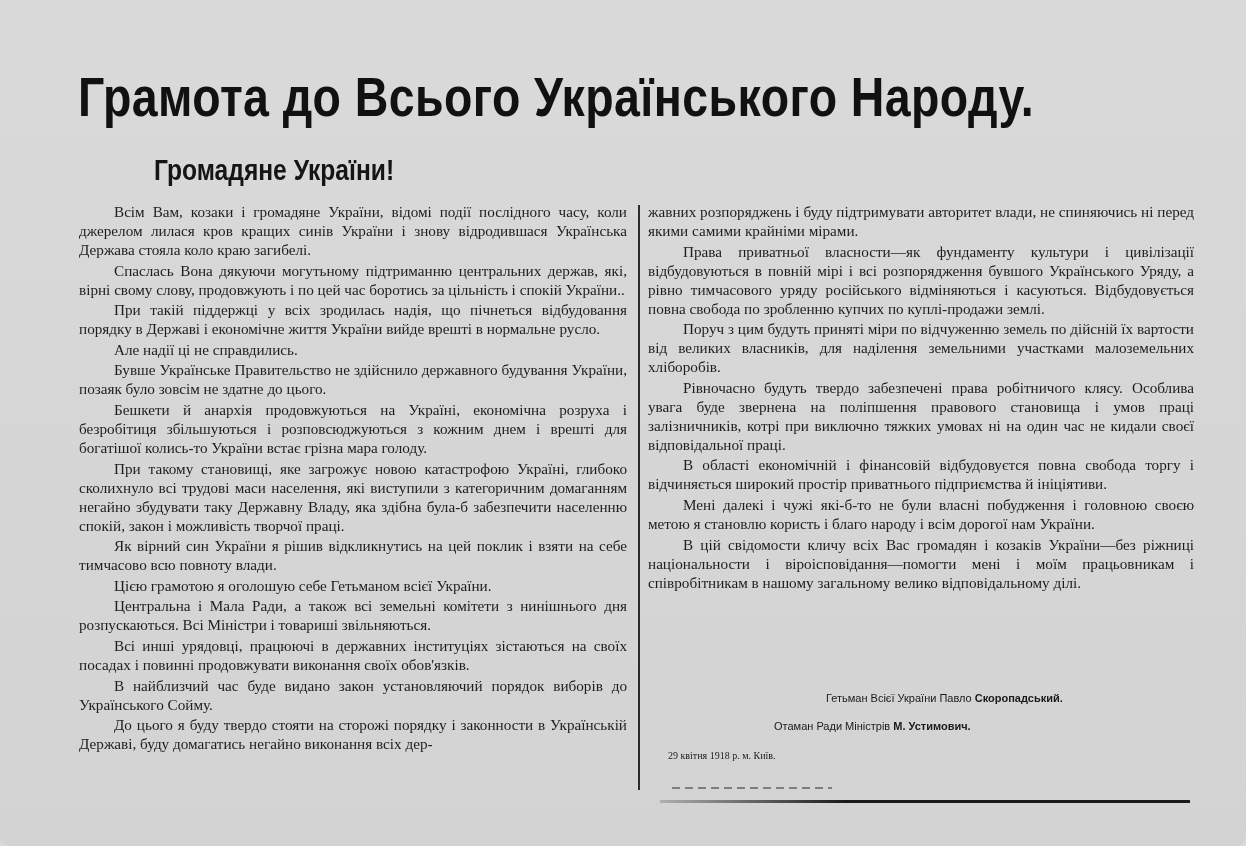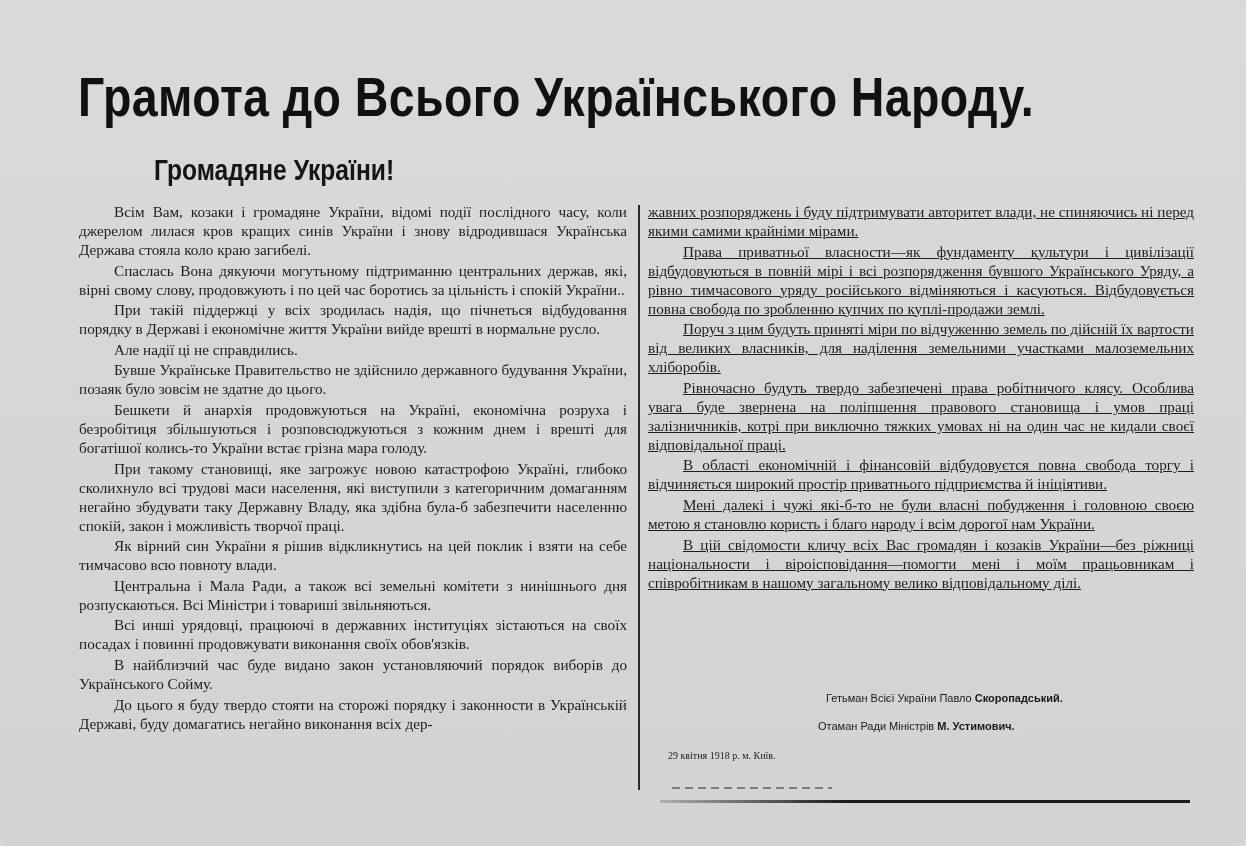--- a/index.html
+++ b/index.html
@@ -33,33 +33,33 @@
     transform: scaleX(0.82); transform-origin: left top;
     white-space: nowrap; color: #151515;
   }
   .column {
     position: absolute; top: 202px;
     font-size: 15.2px; line-height: 19px;
     text-align: justify;
     color: #1d1d1d;
   }
   .col-left { left: 79px; width: 548px; }
-  .col-right { left: 648px; width: 546px; text-decoration: underline; }
+  .col-right { left: 648px; width: 546px; }
   .para { margin: 0 0 1.6px 0; text-indent: 35px; }
   .divider {
     position: absolute; left: 638px; top: 205px; width: 2px; height: 585px;
     background: #2b2b2b;
   }
   .sig {
     position: absolute; font-family: "Liberation Sans", "DejaVu Sans", sans-serif;
     font-size: 11px; white-space: nowrap; color: #1a1a1a;
   }
   .sig b { font-weight: bold; }
   .sig-1 { left: 826px; top: 692px; }
-  .sig-2 { left: 774px; top: 720px; margin-left: 44px; }
+  .sig-2 { left: 774px; top: 720px; }
   .date {
     position: absolute; left: 668px; top: 750px;
     font-size: 10px; white-space: nowrap; color: #222;
   }
   .rule {
     position: absolute; left: 660px; top: 800px; width: 530px; height: 3px;
     background: linear-gradient(90deg, rgba(30,30,30,0.2) 0%, #1a1a1a 35%, #1a1a1a 100%);
   }
   .rule-faint {
     position: absolute; left: 672px; top: 787px; width: 160px; height: 2px;
@@ -76,20 +76,21 @@
 
   <div class="column col-left">
     <p class="para">Всім Вам, козаки і громадяне України, відомі події послідного часу, коли джерелом лилася кров кращих синів України і знову відродившася Українська Держава стояла коло краю загибелі.</p>
     <p class="para">Спаслась Вона дякуючи могутьному підтриманню центральних держав, які, вірні свому слову, продовжують і по цей час боротись за цільність і спокій України..</p>
     <p class="para">При такій піддержці у всіх зродилась надія, що пічнеться відбудовання порядку в Державі і економічне життя України вийде врешті в нормальне русло.</p>
     <p class="para">Але надії ці не справдились.</p>
     <p class="para">Бувше Українське Правительство не здійснило державного будування України, позаяк було зовсім не здатне до цього.</p>
     <p class="para">Бешкети й анархія продовжуються на Україні, економічна розруха і безробітиця збільшуються і розповсюджуються з кожним днем і врешті для богатішої колись-то України встає грізна мара голоду.</p>
     <p class="para">При такому становищі, яке загрожує новою катастрофою Україні, глибоко сколихнуло всі трудові маси населення, які виступили з категоричним домаганням негайно збудувати таку Державну Владу, яка здібна була-б забезпечити населенню спокій, закон і можливість творчої праці.</p>
     <p class="para">Як вірний син України я рішив відкликнутись на цей поклик і взяти на себе тимчасово всю повноту влади.</p>
+    <p class="para">Цією грамотою я оголошую себе Гетьманом всієї України.</p>
     <p class="para">Центральна і Мала Ради, а також всі земельні комітети з нинішнього дня розпускаються. Всі Міністри і товариші звільняються.</p>
     <p class="para">Всі инші урядовці, працюючі в державних інституціях зістаються на своїх посадах і повинні продовжувати виконання своїх обов'язків.</p>
     <p class="para">В найблизчий час буде видано закон установляючий порядок виборів до Українського Сойму.</p>
     <p class="para">До цього я буду твердо стояти на сторожі порядку і законности в Українській Державі, буду домагатись негайно виконання всіх дер-</p>
   </div>
 
   <div class="divider"></div>
 
   <div class="column col-right">
     <p class="para" style="text-indent:0">жавних розпоряджень і буду підтримувати авторитет влади, не спиняючись ні перед якими самими крайніми мірами.</p>

